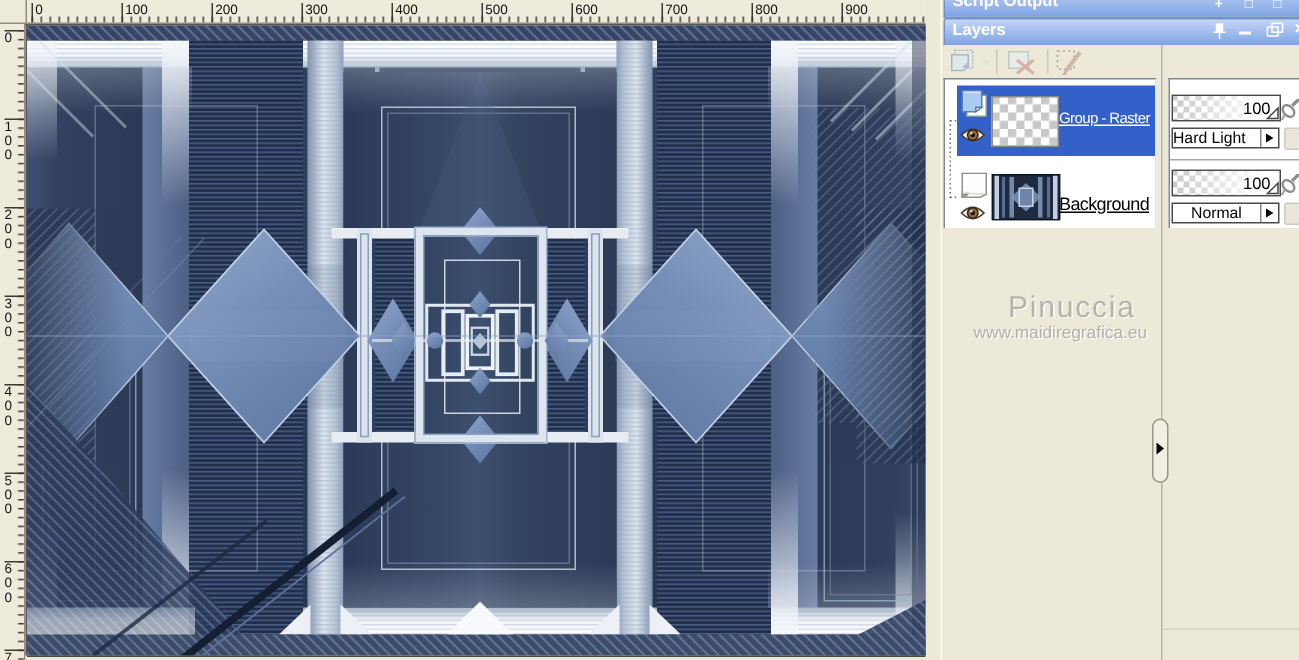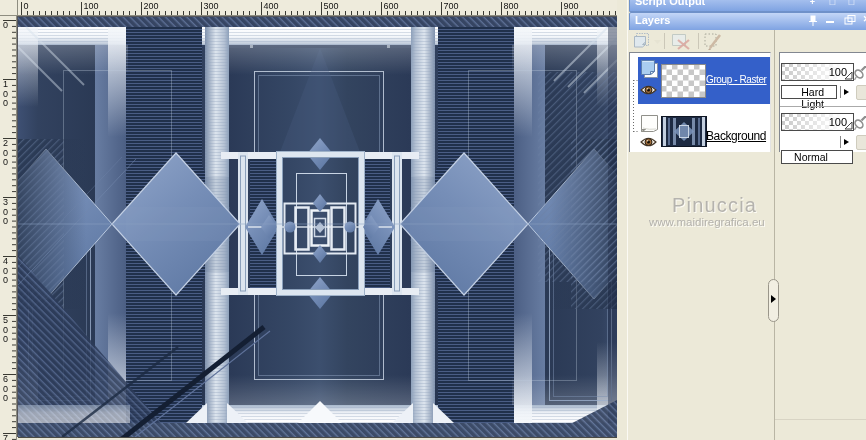--- a/index.html
+++ b/index.html
@@ -530,42 +530,42 @@
 <path d="M71 16 l-7 0 l7 -7 z" fill="none" stroke="#444"></path>
 <text x="66" y="13" font-size="11" text-anchor="end" fill="#000" font-family="Liberation Sans, sans-serif">100</text>
     </svg>
 
 <svg class="abs" style="left:854px;top:66px" width="12" height="16">
 <ellipse cx="5" cy="8" rx="3.2" ry="4.5" transform="rotate(-45 5 8)" fill="none" stroke="#8e8e8e" stroke-width="1.6"></ellipse>
 <path d="M7.5 4.5 L12 0" stroke="#8e8e8e" stroke-width="2.2"></path>
 <path d="M2.5 10.5 L0.5 14" stroke="#a0a0a0" stroke-width="1.4"></path>
     </svg>
 
-<div class="abs" style="left:781px;top:85px;width:56px;height:14px;background:#fff;border:1px solid #4a4a4a;box-sizing:border-box;font-size:10.5px;text-align:right;line-height:12px;padding-right:12px;">Hard Light</div>
+<div class="abs" style="left:781px;top:85px;width:72px;height:14px;background:#fff;border:1px solid #4a4a4a;box-sizing:border-box;font-size:10.5px;text-align:left;line-height:12px;padding-right:12px;">Hard Light</div>
 <div class="abs" style="left:840px;top:86px;width:12px;height:12px;background:#fff;border-left:1px solid #888;box-sizing:border-box;"></div>
 <div class="abs" style="left:844px;top:89px;width:0;height:0;border-left:5px solid #000;border-top:3.5px solid transparent;border-bottom:3.5px solid transparent;"></div>
 
 <div class="abs" style="left:856px;top:85px;width:10px;height:13px;background:#e9e6da;border:1px solid #cfccbe;border-radius:2px;"></div>
 
 <div class="abs" style="left:780px;top:106px;width:86px;height:1px;background:#aaa;"></div>
 
 <svg class="abs" style="left:781px;top:113px" width="73" height="18">
 <rect x="0.5" y="0.5" width="72" height="17" fill="url(#ock)" stroke="#4a4a4a"></rect>
 <rect x="0.5" y="0.5" width="72" height="17" fill="url(#ofade)" stroke="#4a4a4a"></rect>
 <path d="M71 16 l-7 0 l7 -7 z" fill="none" stroke="#444"></path>
 <text x="66" y="13" font-size="11" text-anchor="end" fill="#000" font-family="Liberation Sans, sans-serif">100</text>
     </svg>
 
 <svg class="abs" style="left:854px;top:116px" width="12" height="16">
 <ellipse cx="5" cy="8" rx="3.2" ry="4.5" transform="rotate(-45 5 8)" fill="none" stroke="#8e8e8e" stroke-width="1.6"></ellipse>
 <path d="M7.5 4.5 L12 0" stroke="#8e8e8e" stroke-width="2.2"></path>
 <path d="M2.5 10.5 L0.5 14" stroke="#a0a0a0" stroke-width="1.4"></path>
     </svg>
 
-<div class="abs" style="left:781px;top:150px;width:72px;height:14px;background:#fff;border:1px solid #4a4a4a;box-sizing:border-box;font-size:10.5px;text-align:center;line-height:12px;padding-right:12px;">Normal</div>
+<div class="abs" style="left:781px;top:135px;width:72px;height:14px;background:#fff;border:1px solid #4a4a4a;box-sizing:border-box;font-size:10.5px;text-align:center;line-height:12px;padding-right:12px;">Normal</div>
 <div class="abs" style="left:840px;top:136px;width:12px;height:12px;background:#fff;border-left:1px solid #888;box-sizing:border-box;"></div>
 <div class="abs" style="left:844px;top:139px;width:0;height:0;border-left:5px solid #000;border-top:3.5px solid transparent;border-bottom:3.5px solid transparent;"></div>
 
 <div class="abs" style="left:856px;top:135px;width:10px;height:13px;background:#e9e6da;border:1px solid #cfccbe;border-radius:2px;"></div>
 
 <div class="abs" style="left:649px;top:216px;width:180px;color:#b3b1ac;font-size:11.5px;text-shadow:1px 1px 0 #fdfcf6;">www.maidiregrafica.eu</div>
 
 <div class="abs" style="left:672px;top:194px;width:160px;color:#b5b3ae;font-size:20px;letter-spacing:1.2px;text-shadow:1px 1px 0 #fdfcf6;">Pinuccia</div>
 
 <div class="abs" style="left:775px;top:419px;width:91px;height:1px;background:#d8d4c4;"></div>

